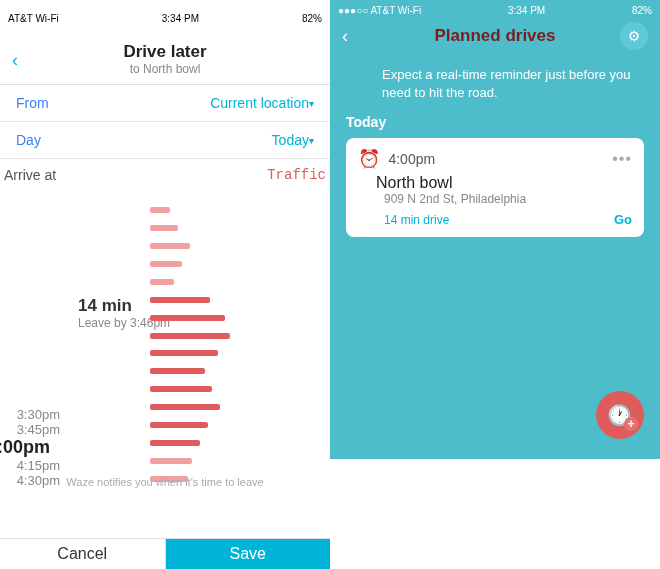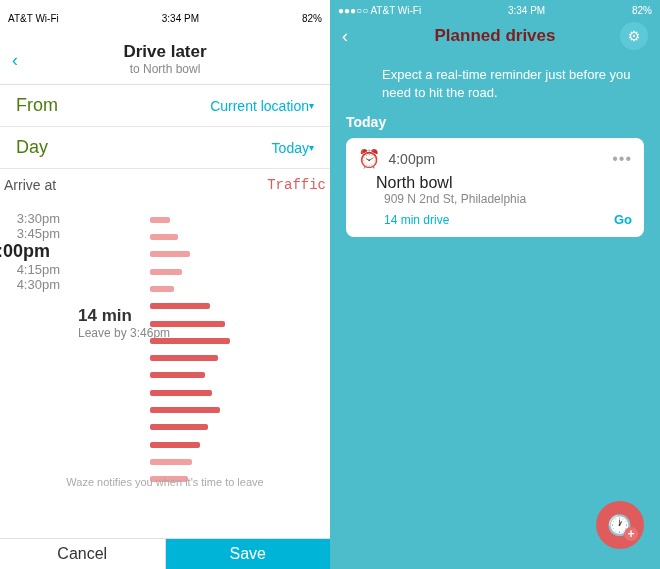--- a/index.html
+++ b/index.html
@@ -60,22 +60,22 @@
       color: #888;
     }
 
     .form-row {
       display: flex;
       align-items: center;
       padding: 10px 16px;
       border-bottom: 1px solid #e8e8e8;
     }
     .form-label {
-      color: #4d7c0f;
-      font-size: 18px;
+      color: #3b82f6;
+      font-size: 14px;
       width: 50px;
     }
     .form-value {
       color: #00b4d8;
       font-size: 14px;
       display: flex;
       align-items: center;
       margin-left: auto;
     }
     .dropdown-arrow {
@@ -99,21 +99,21 @@
     }
 
     .time-slots {
       position: absolute;
       left: 0;
       top: 0;
       bottom: 40px;
       width: 70px;
       display: flex;
       flex-direction: column;
-      justify-content: flex-start;
+      justify-content: flex-end;
       padding: 10px 0;
     }
     .time-slot {
       font-size: 13px;
       color: #888;
       text-align: right;
       padding-right: 10px;
     }
     .time-slot.highlight {
       font-size: 18px;
@@ -197,21 +197,21 @@
       border: none;
       font-size: 16px;
       color: #fff;
       font-weight: 500;
       cursor: pointer;
     }
 
     
     .right-panel {
       width: 330px;
-      height: 569px;
+      height: 459px;
       background: #4dbdcc;
       display: flex;
       flex-direction: column;
       position: relative;
       overflow: hidden;
     }
 
     .right-status-bar {
       height: 20px;
       background: #4dbdcc;

